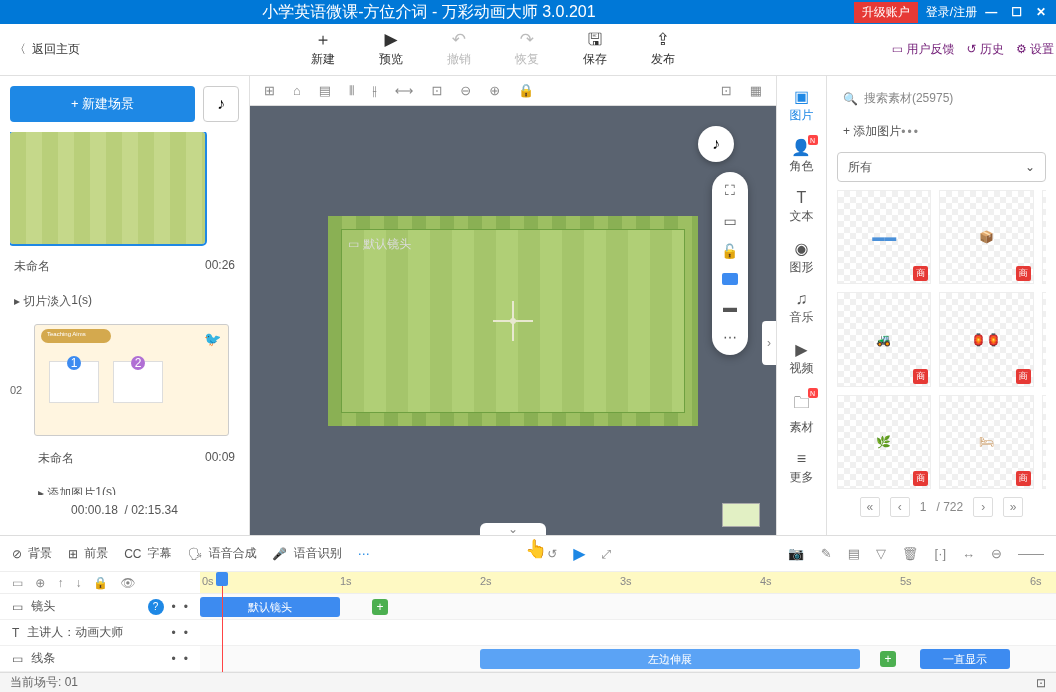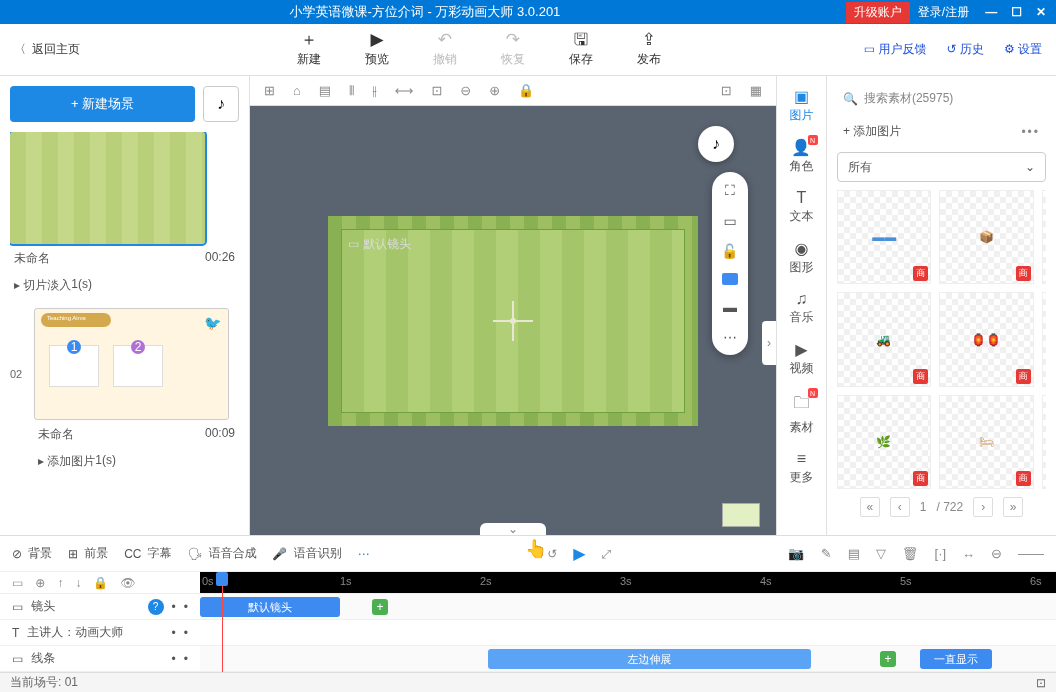--- a/index.html
+++ b/index.html
@@ -1,45 +1,45 @@
 <!DOCTYPE html>
 <html><head>
 <meta charset="utf-8">
 <style>
 *{margin:0;padding:0;box-sizing:border-box;font-family:"Microsoft YaHei",Arial,sans-serif;font-size:12px;user-select:none}
 body{width:1056px;height:692px;overflow:hidden;background:#fff;display:flex;flex-direction:column}
 .titlebar{height:24px;background:#0078d7;color:#fff;display:flex;align-items:center;padding:0 4px}
 .titlebar .menu{display:flex;gap:0}
 .titlebar .menu span{padding:0 10px;cursor:pointer}
-.titlebar .title{flex:1;text-align:center;font-size:13px}
+.titlebar .title{flex:1;text-align:center;font-size:16px}
 .titlebar .upgrade{background:#e63935;padding:2px 8px;margin-right:8px}
 .titlebar .wbtns{display:flex;gap:14px;padding-right:6px;font-weight:bold}
 .toolbar{height:52px;display:flex;align-items:center;border-bottom:1px solid #e0e0e0}
 .back{display:flex;align-items:center;gap:6px;padding:0 14px;color:#333;font-size:13px}
 .toolbar .tools{flex:1;display:flex;justify-content:center;gap:44px}
 .tbtn{display:flex;flex-direction:column;align-items:center;gap:2px;color:#333;cursor:pointer}
 .tbtn.dim{color:#bbb}
 .tbtn .ico{font-size:17px;line-height:18px}
-.tright{display:flex;align-items:center;gap:20px;padding-right:14px;color:#1d4ed8}
+.tright{display:flex;align-items:center;gap:12px;padding-right:2px;color:#701a75}
 .tright span{cursor:pointer}
 .mainrow{flex:1;display:flex;min-height:0}
 .left{width:250px;display:flex;flex-direction:column;border-right:1px solid #e0e0e0;padding:10px}
 .newscene{display:flex;gap:8px}
 .newscene button{flex:1;height:36px;background:#1e88e5;color:#fff;border:none;border-radius:4px;font-size:13px;cursor:pointer}
 .newscene .music{width:36px;height:36px;border:1px solid #ccc;border-radius:4px;background:#fff;display:flex;align-items:center;justify-content:center;font-size:16px;cursor:pointer}
 .scenes{margin-top:10px;overflow-y:auto;flex:1}
 .scene{margin-bottom:10px;display:flex;gap:6px}
 .scene .num{width:18px;color:#666;font-size:11px;padding-top:60px}
 .scene .card{flex:1}
 .thumb{width:195px;height:112px;border-radius:3px;position:relative}
 .scene.sel .thumb{outline:2px solid #1e88e5}
 .th1{background:repeating-linear-gradient(90deg,#b9cf7a 0 16px,#c5d88a 16px 32px)}
 .th2{background:#fff5e0;border:1px solid #ccc;position:relative}
 .th2 .paper{position:absolute;width:50px;height:42px;background:#fff;border:1px solid #ddd;font-size:6px;padding:2px}
-.meta{display:flex;justify-content:space-between;padding:6px 4px;color:#555}
+.meta{display:flex;justify-content:space-between;padding:14px 4px;color:#555}
 .trans{display:flex;justify-content:flex-start;padding:4px 4px;color:#555;font-size:11px}
 .timecode{text-align:center;color:#555;padding:8px 0;font-size:12px}
 .center{flex:1;display:flex;flex-direction:column;background:#5a6370;position:relative;min-width:0}
 .canvtools{height:30px;background:#fff;border-bottom:1px solid #ddd;display:flex;align-items:center;gap:18px;padding:0 14px;color:#888}
 .canvtools span{cursor:pointer;font-size:13px}
 .canvas{flex:1;position:relative;display:flex;align-items:center;justify-content:center}
 .stage{width:370px;height:210px;background:repeating-linear-gradient(90deg,#a5c56b 0 22px,#b0cf76 22px 44px);border:14px dashed #8ab054;position:relative;border-style:solid;border-image:repeating-linear-gradient(90deg,#8ab054 0 14px,#9dbf62 14px 28px) 14}
 .stage::before{content:"";position:absolute;inset:-1px;border:1px solid #6ea040}
 .camlabel{position:absolute;top:6px;left:6px;color:#dcdcdc;font-size:12px;display:flex;gap:4px;align-items:center}
 .cross{position:absolute;top:50%;left:50%;width:40px;height:40px;transform:translate(-50%,-50%)}
@@ -54,60 +54,60 @@
 .expand{position:absolute;right:0;top:50%;width:14px;height:44px;background:#fff;border-radius:4px 0 0 4px;display:flex;align-items:center;justify-content:center;color:#888;cursor:pointer}
 .mini{position:absolute;right:16px;bottom:8px;width:38px;height:24px;border:1px solid #aaa;background:#e2f0c4}
 .pull{position:absolute;bottom:0;left:50%;transform:translateX(-50%);width:66px;height:12px;background:#fff;border-radius:6px 6px 0 0;display:flex;align-items:center;justify-content:center;color:#888}
 .rtabs{width:50px;background:#fff;border-left:1px solid #e0e0e0;display:flex;flex-direction:column;align-items:center;padding-top:6px;gap:4px}
 .rtab{width:40px;display:flex;flex-direction:column;align-items:center;padding:5px 0;color:#555;cursor:pointer;border-radius:4px;position:relative;font-size:11px}
 .rtab.active{color:#1e88e5}
 .rtab .ti{font-size:16px;margin-bottom:1px}
 .rtab .dot{position:absolute;top:2px;right:4px;width:10px;height:10px;background:#f44;color:#fff;font-size:7px;border-radius:2px;display:flex;align-items:center;justify-content:center}
 .rpanel{width:230px;border-left:1px solid #e0e0e0;display:flex;flex-direction:column;padding:10px}
 .search{display:flex;align-items:center;gap:6px;color:#888;padding:4px 6px}
-.addrow{display:flex;align-items:center;justify-content:space-between;padding:12px 6px}
+.addrow{display:flex;align-items:center;padding:12px 6px}
 .addrow .add{color:#555;cursor:pointer}
 .addrow .more{color:#888;letter-spacing:2px;cursor:pointer}
 .filter{height:30px;border:1px solid #ccc;border-radius:4px;display:flex;align-items:center;justify-content:space-between;padding:0 10px;color:#555;margin-bottom:8px;cursor:pointer}
 .grid{flex:1;display:grid;grid-template-columns:repeat(3,1fr);gap:8px;overflow:hidden}
 .asset{aspect-ratio:1;background:repeating-conic-gradient(#f0f0f0 0 25%,#fff 0 50%) 0 0/12px 12px;border:1px solid #eee;position:relative;display:flex;align-items:center;justify-content:center;font-size:24px}
 .asset .tag{position:absolute;bottom:2px;right:2px;background:#e63935;color:#fff;font-size:9px;padding:1px 3px;border-radius:2px}
 .pager{display:flex;align-items:center;justify-content:center;gap:10px;padding:8px 0;color:#888}
 .pager .pb{width:20px;height:20px;border:1px solid #ddd;display:flex;align-items:center;justify-content:center;border-radius:2px;cursor:pointer}
 .bottom{border-top:1px solid #ddd;display:flex;flex-direction:column}
 .btools{height:36px;display:flex;align-items:center;padding:0 12px;gap:16px;color:#555;border-bottom:1px solid #eee}
 .btools .grp{display:flex;align-items:center;gap:6px;cursor:pointer}
 .btools .sep{flex:1}
 .btools .rt{display:flex;gap:16px}
 .btools .rt span{cursor:pointer;color:#888;font-size:13px}
 .timeline{position:relative}
 .thead{height:22px;display:flex;border-bottom:1px solid #eee}
 .tleft{width:200px;display:flex;align-items:center;gap:12px;padding:0 12px;color:#888}
-.ruler{flex:1;position:relative;background:#000000}
+.ruler{flex:1;position:relative;background:#fef9c3}
 .ruler .tick{position:absolute;top:3px;color:#888;font-size:11px}
 .trow{height:26px;display:flex;border-bottom:1px solid #f0f0f0}
 .trow .lab{width:200px;display:flex;align-items:center;gap:8px;padding:0 12px;color:#555}
 .trow .lab .q{width:16px;height:16px;border-radius:50%;background:#1e88e5;color:#fff;display:flex;align-items:center;justify-content:center;font-size:10px}
 .trow .track{flex:1;position:relative;background:#fafafa}
 .clip{position:absolute;top:3px;height:20px;border-radius:3px;display:flex;align-items:center;justify-content:center;color:#fff;font-size:11px}
 .clip.blue{background:#3d8bf0}
 .clip.blue2{background:#5ba3f5}
 .plus{position:absolute;top:5px;width:16px;height:16px;background:#4caf50;color:#fff;border-radius:3px;display:flex;align-items:center;justify-content:center;font-size:12px}
 .playhead{position:absolute;top:0;bottom:0;width:1px;background:#f44;left:222px;z-index:5}
 .playhead::before{content:"";position:absolute;top:0;left:-6px;width:12px;height:14px;background:#3d8bf0;border-radius:2px}
 .status{height:20px;background:#f5f5f5;border-top:1px solid #ddd;display:flex;align-items:center;justify-content:space-between;padding:0 10px;color:#666;font-size:11px}
 .cursor{position:absolute;left:525px;top:538px;font-size:18px;z-index:20;pointer-events:none}
 </style>
 </head>
 <body>
 
 <div class="titlebar">
   <div class="title">小学英语微课-方位介词 - 万彩动画大师 3.0.201</div>
   <span class="upgrade">升级账户</span>
-  <span style="margin-right:16px">登录/注册</span>
+  <span style="margin-right:8px">登录/注册</span>
   <div class="wbtns">
     <span>—</span>
     <span>☐</span>
     <span>✕</span>
   </div>
 </div>
 
 <div class="toolbar">
   <div class="back">
     <span>〈</span>
@@ -183,20 +183,21 @@
               <span>未命名</span>
               <span>00:09</span>
             </div>
           <div class="trans">
               <span>▸ <span>添加图片</span></span>
               <span>1(s)</span>
             </div>
         </div>
       </div>
     </div>
+    <div class="timecode"><span>00:00.18</span>&nbsp;&nbsp;<span>/ 02:15.34</span></div>
   </div>
 
   <div class="center">
     <div class="canvtools">
       <span>⊞</span>
       <span>⌂</span>
       <span>▤</span>
       <span>⫴</span>
       <span>⫲</span>
       <span>⟷</span>
@@ -372,23 +373,23 @@
         <div class="clip blue" style="left:0;width:140px">默认镜头</div>
         <div class="plus" style="left:172px">+</div>
       </div>
     </div>
     <div class="trow">
       <div class="lab">T <span>主讲人：动画大师</span><span style="flex:1"></span><span>•</span><span>•</span></div>
     </div>
     <div class="trow">
       <div class="lab">▭ <span>线条</span><span style="flex:1"></span><span>•</span><span>•</span></div>
       <div class="track">
-        <div class="clip blue2" style="left:288px;width:323px">左边伸展</div>
+        <div class="clip blue2" style="left:280px;width:380px">左边伸展</div>
         <div class="plus" style="left:680px">+</div>
-        <div class="clip blue" style="left:720px;width:72px">一直显示</div>
+        <div class="clip blue" style="left:720px;width:90px">一直显示</div>
       </div>
     </div>
   </div>
 </div>
 
 <div class="status">
   <span>当前场号: 01</span>
   <span>⊡</span>
 </div>
 

